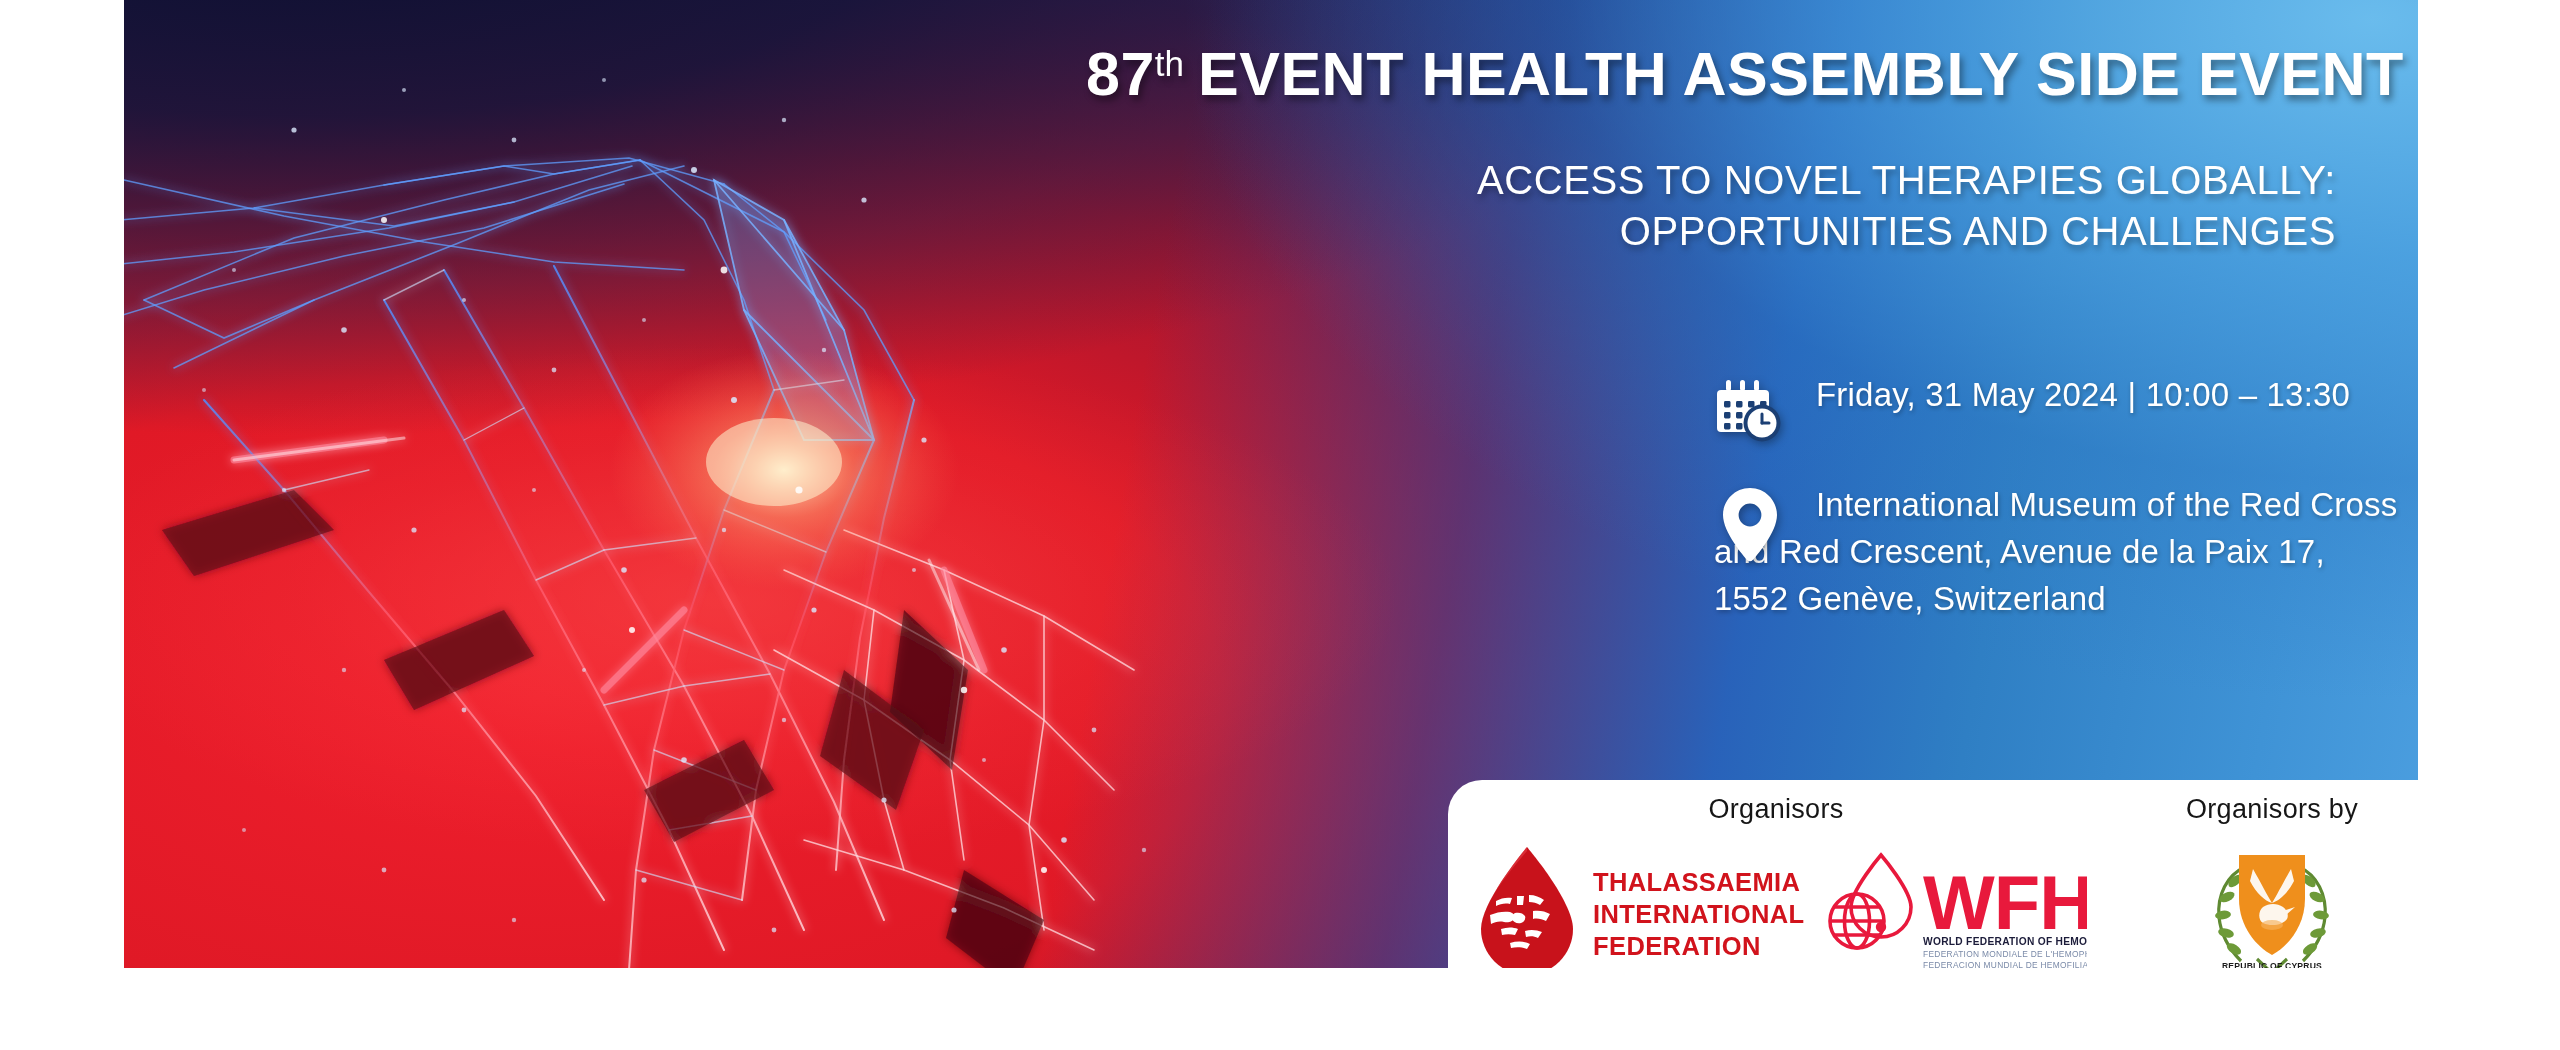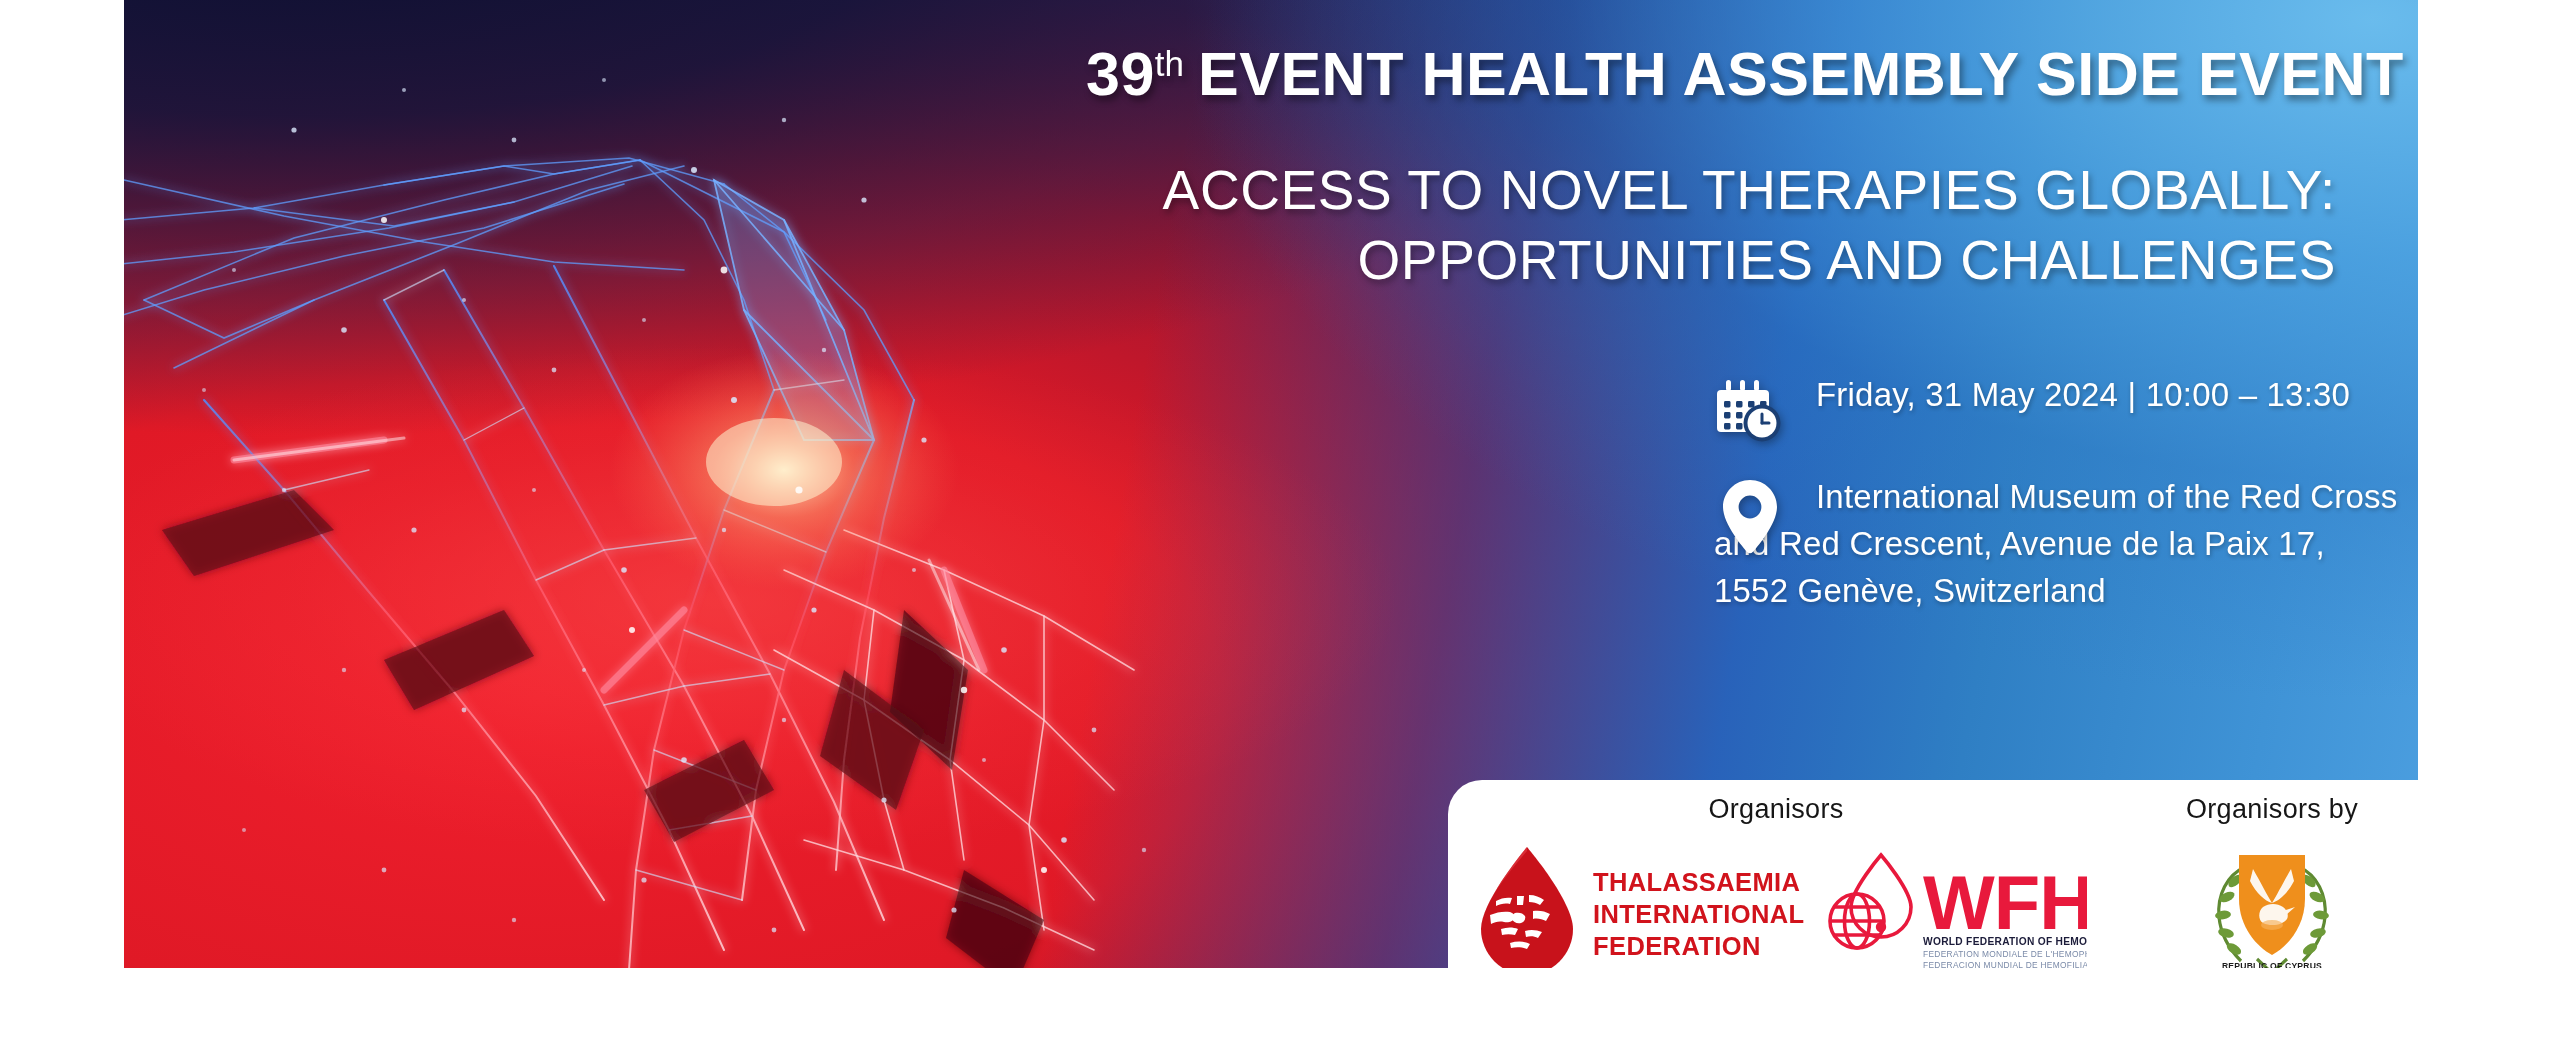--- a/index.html
+++ b/index.html
@@ -80,21 +80,21 @@
     vertical-align:19px;
     letter-spacing:0;
   }
   #event-title .title-gap{ display:inline-block; width:14px; }
 
   #event-subtitle{
     position:absolute; right:82px; top:155px;
     width:1250px;
     text-align:right;
     color:#ffffff;
-    font-size:55px;
+    font-size:40px;
     font-weight:normal;
     letter-spacing:0.6px;
     line-height:1.28;
     text-shadow:2px 4px 6px rgba(0,0,0,0.35);
   }
 
   
   .info-block{ position:absolute; left:630px; top:372px; width:700px; }
 
   .info-row{ position:relative; display:block; min-height:70px; }
@@ -112,21 +112,21 @@
     color:#ffffff;
     font-size:33px;
     line-height:1.42;
     font-weight:normal;
     letter-spacing:0.2px;
     text-shadow:1px 2px 4px rgba(0,0,0,0.30);
     padding-top:6px;
   }
   #date-row .info-icon{ top:4px; }
   #date-row .info-text{ padding-top:14px; }
-  #venue-row{ margin-top:32px; }
+  #venue-row{ margin-top:40px; }
   #venue-row .info-icon{ top:6px; }
 
   
   #logo-card{
     position:absolute;
     left:1324px; top:780px;
     width:970px; height:210px;
     background:#ffffff;
     border-top-left-radius:34px;
     overflow:hidden;
@@ -333,21 +333,21 @@
         <circle cx="548" cy="660" r="3"></circle>
           <circle cx="880" cy="720" r="3.2"></circle>
         <circle cx="300" cy="250" r="3"></circle>
           <circle cx="960" cy="900" r="3"></circle>
       </g>
     </svg>
   </div>
 
   <div class="text-col">
 
-    <h1 id="event-title"><span>39</span><span class="ordinal">th</span><span class="title-gap"></span><span>EVENT HEALTH ASSEMBLY SIDE EVENT</span></h1>
+    <h1 id="event-title"><span>87</span><span class="ordinal">th</span><span class="title-gap"></span><span>EVENT HEALTH ASSEMBLY SIDE EVENT</span></h1>
 
     <h2 id="event-subtitle">
       <span>ACCESS TO NOVEL THERAPIES GLOBALLY:</span><br>
       <span>OPPORTUNITIES AND CHALLENGES</span>
     </h2>
 
     <div class="info-block">
 
       <div class="info-row" id="date-row">
         <span class="info-icon">

